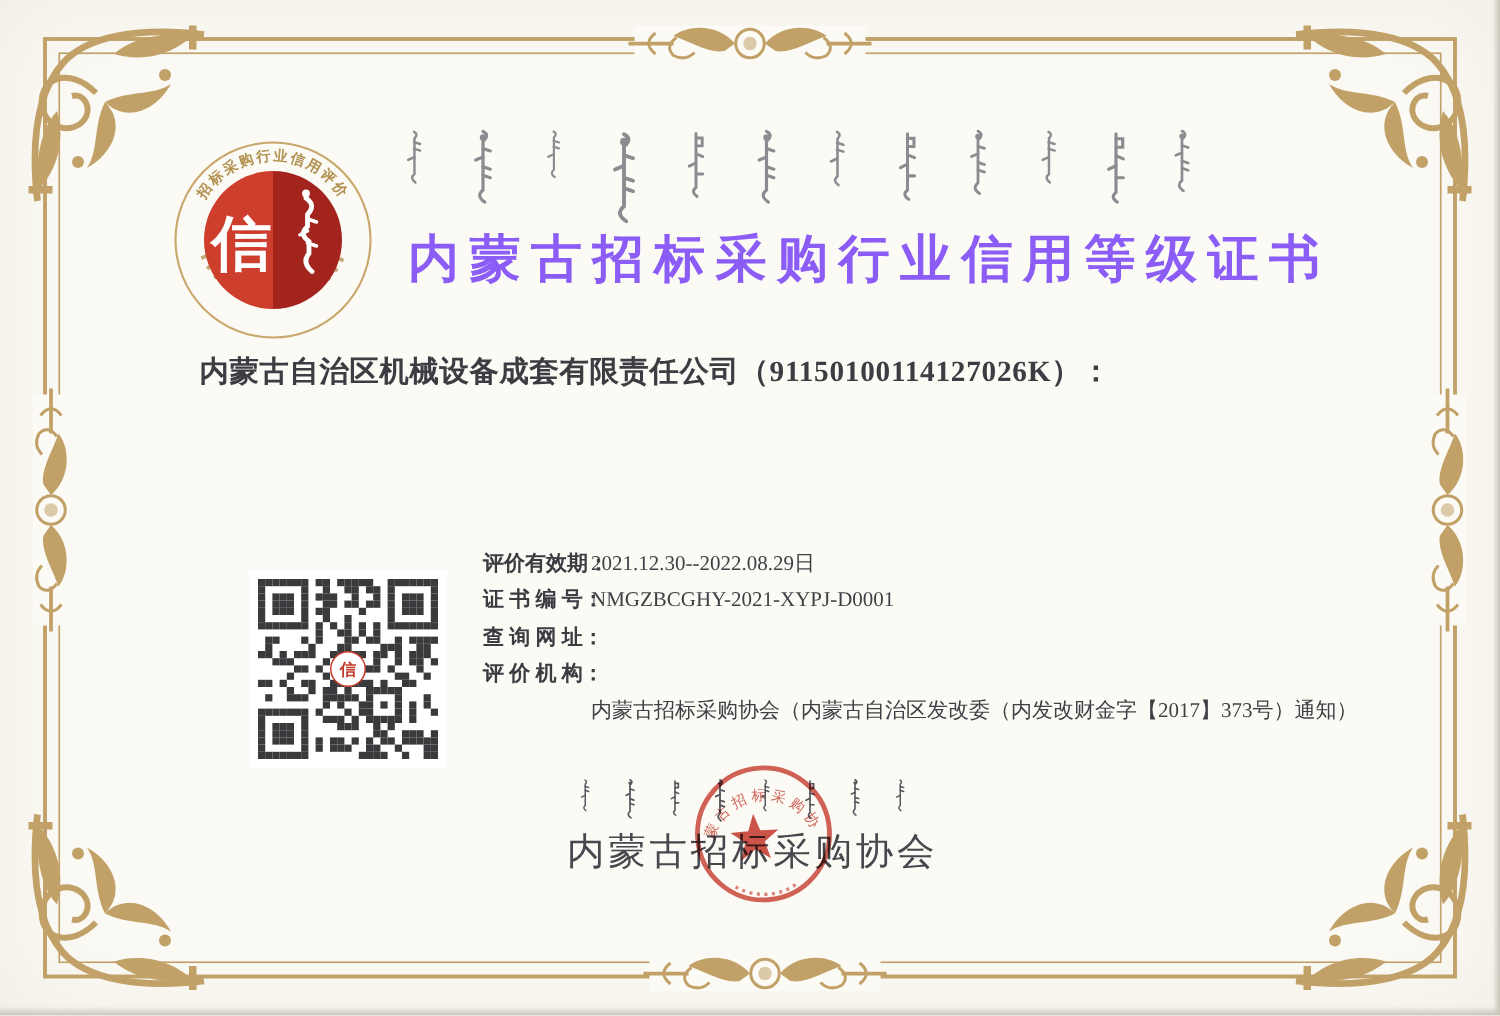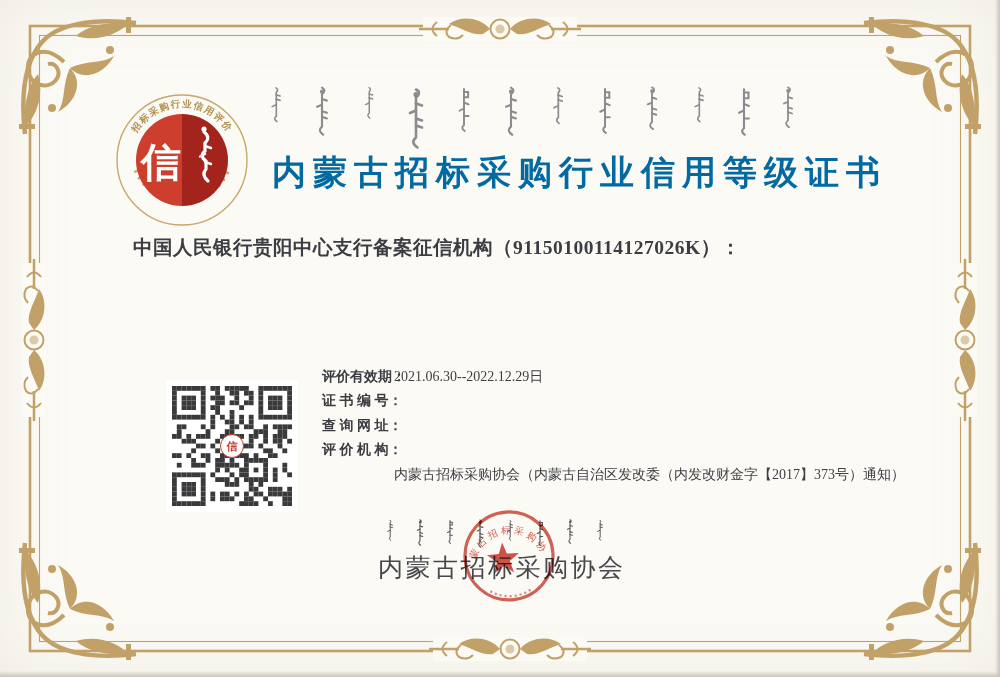--- a/index.html
+++ b/index.html
@@ -25,21 +25,21 @@
   .mgs{fill:none;stroke:currentColor;stroke-width:2.6;stroke-linecap:round;}
   .mgf{fill:currentColor;stroke:none;}
   .mong-top{position:absolute;left:268px;top:86px;color:#8b8b90;}
   .mong-bottom{position:absolute;left:384px;top:519px;color:#55555b;}
 
   .emblem{position:absolute;left:114px;top:92px;}
 
   .title{
     position:absolute;left:272px;top:150px;
     font-size:34px;font-weight:bold;letter-spacing:7px;
-    color:#0369a1;white-space:nowrap;
+    color:#8b5cf6;white-space:nowrap;
   }
   .company{
     position:absolute;left:133px;top:234px;
     font-size:19.5px;font-weight:bold;color:#3c3c42;letter-spacing:.5px;
     white-space:nowrap;
   }
   .para{
     position:absolute;left:125px;top:262px;width:753px;
     font-size:20px;line-height:31px;color:#46464c;
     text-align:justify;text-indent:2em;letter-spacing:.2px;
@@ -175,21 +175,21 @@
     <use href="#mg-a" x="282" y="0" width="16" height="42"></use>
     <use href="#mg-c" x="329" y="0" width="16" height="50"></use>
     <use href="#mg-b" x="376" y="0" width="16" height="46"></use>
     <use href="#mg-a" x="423" y="0" width="16" height="40"></use>
     <use href="#mg-c" x="468" y="0" width="16" height="52"></use>
     <use href="#mg-b" x="512" y="0" width="16" height="44"></use>
   </svg>
 
   <div class="title">内蒙古招标采购行业信用等级证书</div>
 
-  <div class="company">中国人民银行贵阳中心支行备案征信机构（91150100114127026K）：</div>
+  <div class="company">内蒙古自治区机械设备成套有限责任公司（91150100114127026K）：</div>
 
 
   <div class="qr-wrap">
     <svg id="qr-svg" width="120" height="120">
         <rect x="0.0" y="0.0" width="4.8" height="4.8" fill="#3a3a3d"></rect>
         <rect x="4.8" y="0.0" width="4.8" height="4.8" fill="#3a3a3d"></rect>
         <rect x="9.6" y="0.0" width="4.8" height="4.8" fill="#3a3a3d"></rect>
         <rect x="14.4" y="0.0" width="4.8" height="4.8" fill="#3a3a3d"></rect>
         <rect x="19.2" y="0.0" width="4.8" height="4.8" fill="#3a3a3d"></rect>
         <rect x="24.0" y="0.0" width="4.8" height="4.8" fill="#3a3a3d"></rect>
@@ -491,24 +491,25 @@
         <rect x="115.2" y="115.2" width="4.8" height="4.8" fill="#3a3a3d"></rect>
       </svg>
     <div class="qr-logo">
       <span>信</span>
     </div>
   </div>
 
   <div class="fields">
     <div class="row">
       <span class="lb">评价有效期：</span>
-      <span class="val">2021.06.30--2022.12.29日</span>
+      <span class="val">2021.12.30--2022.08.29日</span>
     </div>
     <div class="row">
       <span class="lb">证 书 编 号：</span>
+      <span class="val">NMGZBCGHY-2021-XYPJ-D0001</span>
     </div>
     <div class="row">
       <span class="lb">查 询 网 址：</span>
     </div>
     <div class="row">
       <span class="lb"></span>
     </div>
     <div class="row">
       <span class="lb">评 价 机 构：</span>
     </div>

